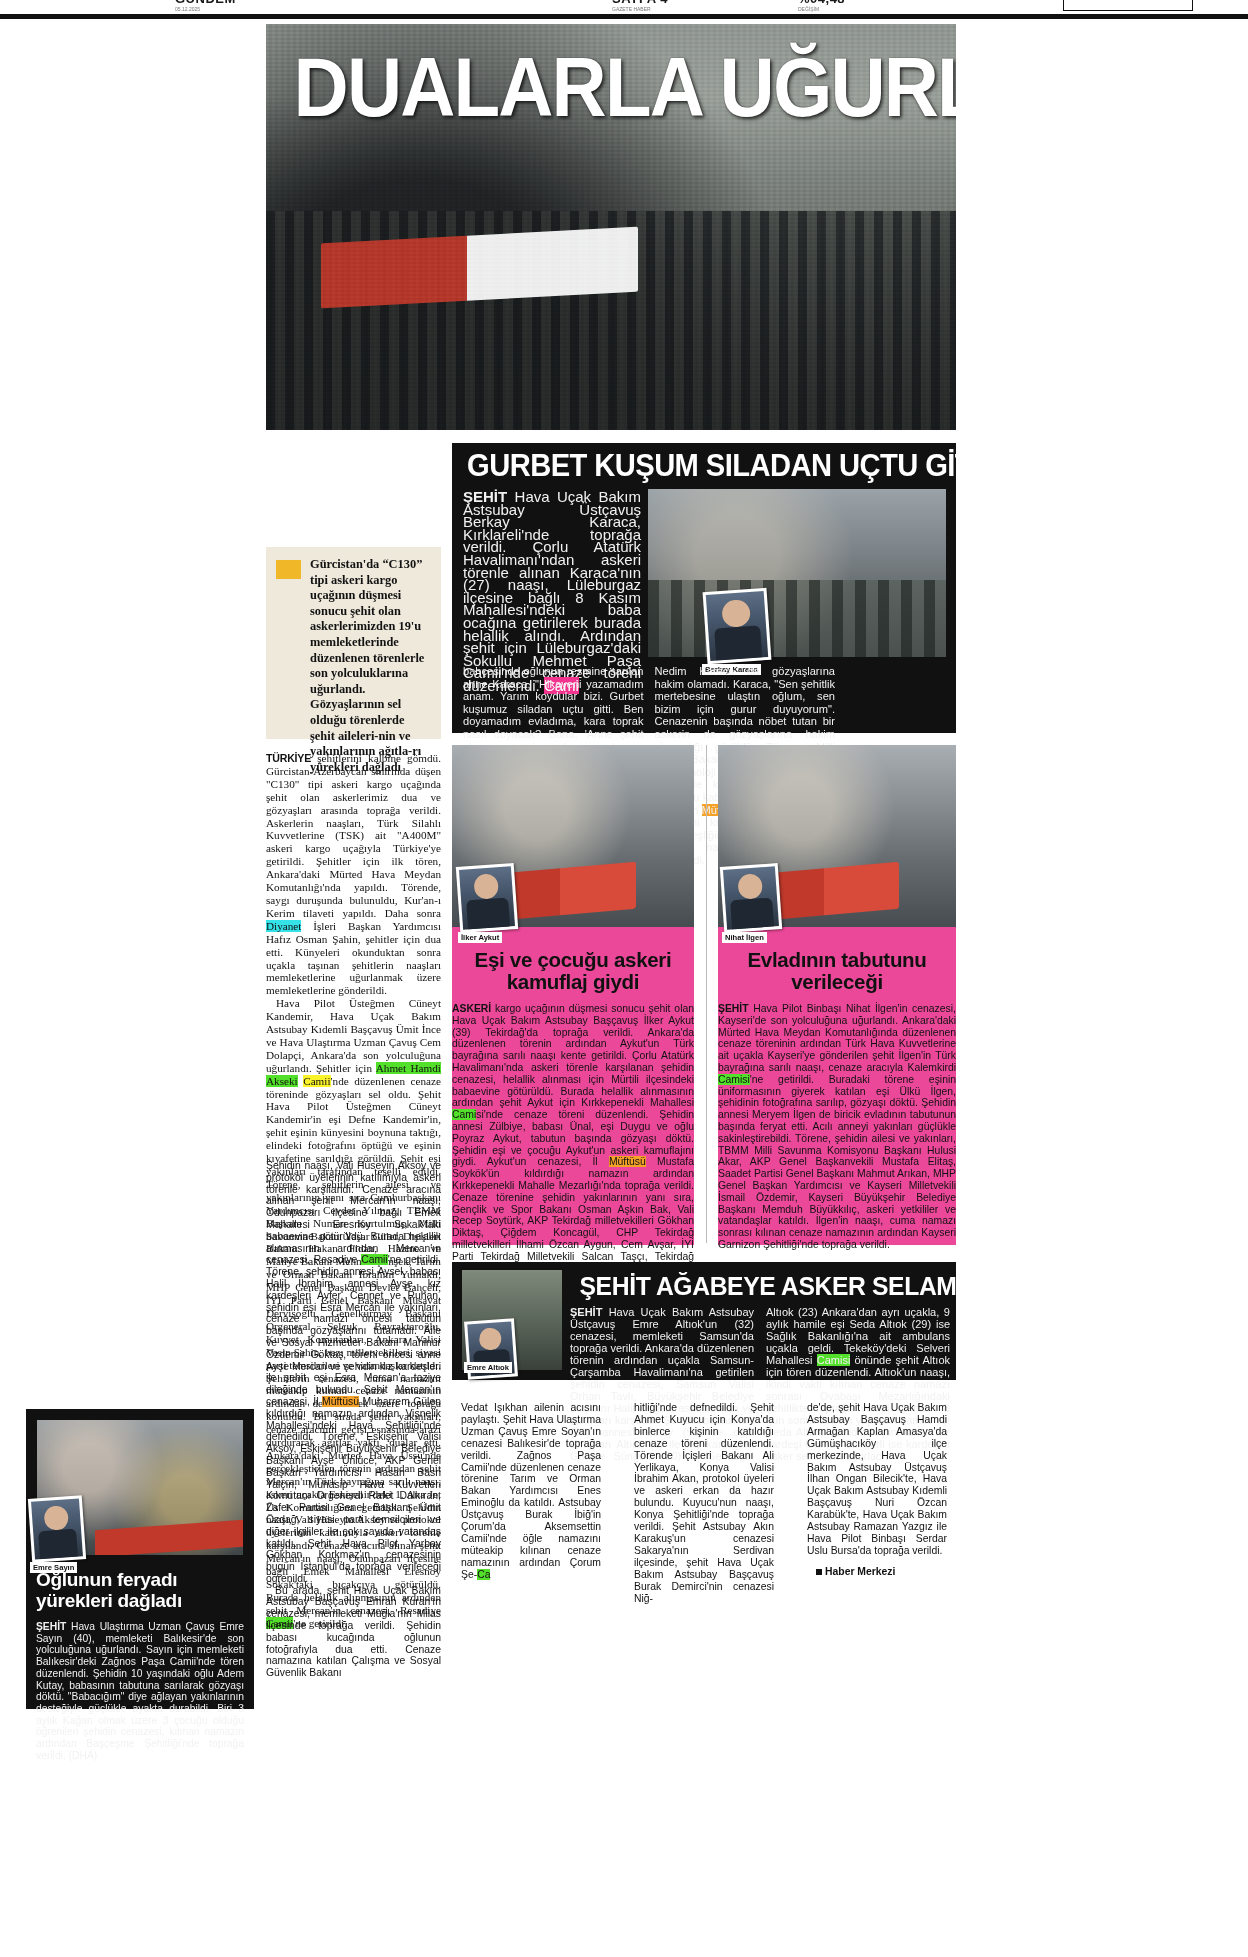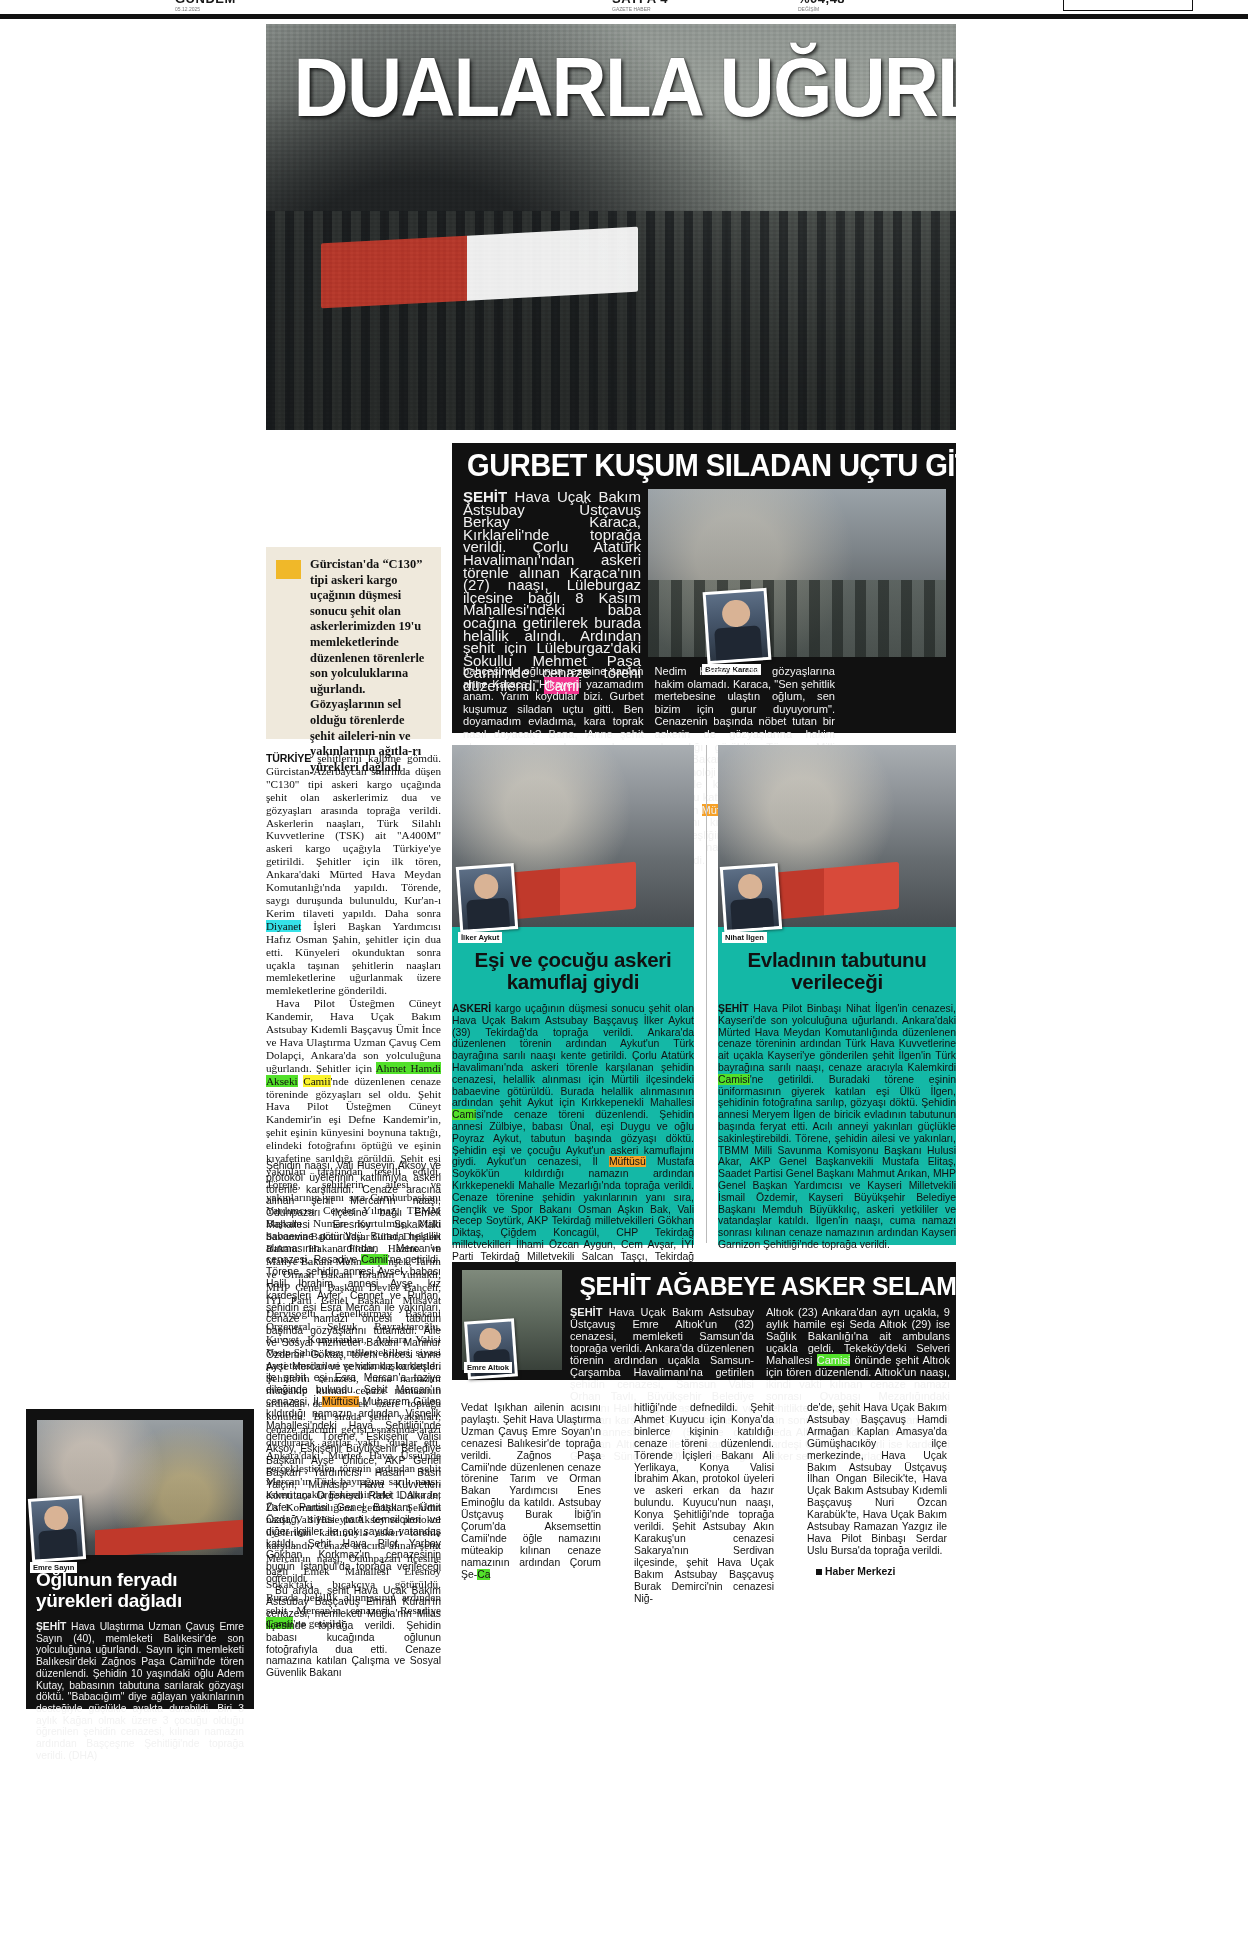--- a/index.html
+++ b/index.html
@@ -166,21 +166,21 @@
     content:""; position:absolute; left:10%; top:52%; width:80%; height:48%;
     background:#1f2733; border-radius:6px 6px 0 0;
   }
   .inset-cap {
     position:absolute; font-family:"Liberation Sans", sans-serif;
     font-size:7.6px; font-weight:bold; color:#111; background:#fff;
     padding:1px 3px; white-space:nowrap;
   }
 
   
-  .mid-card { position:absolute; background:#14b8a6;text-decoration:underline; }
+  .mid-card { position:absolute; background:#ec4899;text-decoration:underline; }
   .mid-photo { position:absolute; overflow:hidden; }
   .mid-photo .ph {
     position:absolute; inset:0;
     background:
       radial-gradient(circle at 35% 35%, rgba(235,225,205,.5) 0 16%, rgba(0,0,0,0) 48%),
       linear-gradient(#a9aeb2 0%, #8b9095 30%, #676d71 62%, #474c50 100%);
   }
   .mid-photo .flag {
     position:absolute; left:6%; bottom:6%; width:70%; height:26%;
     background:linear-gradient(90deg,#c0392b 0 55%, #d84a3a 55% 100%);

